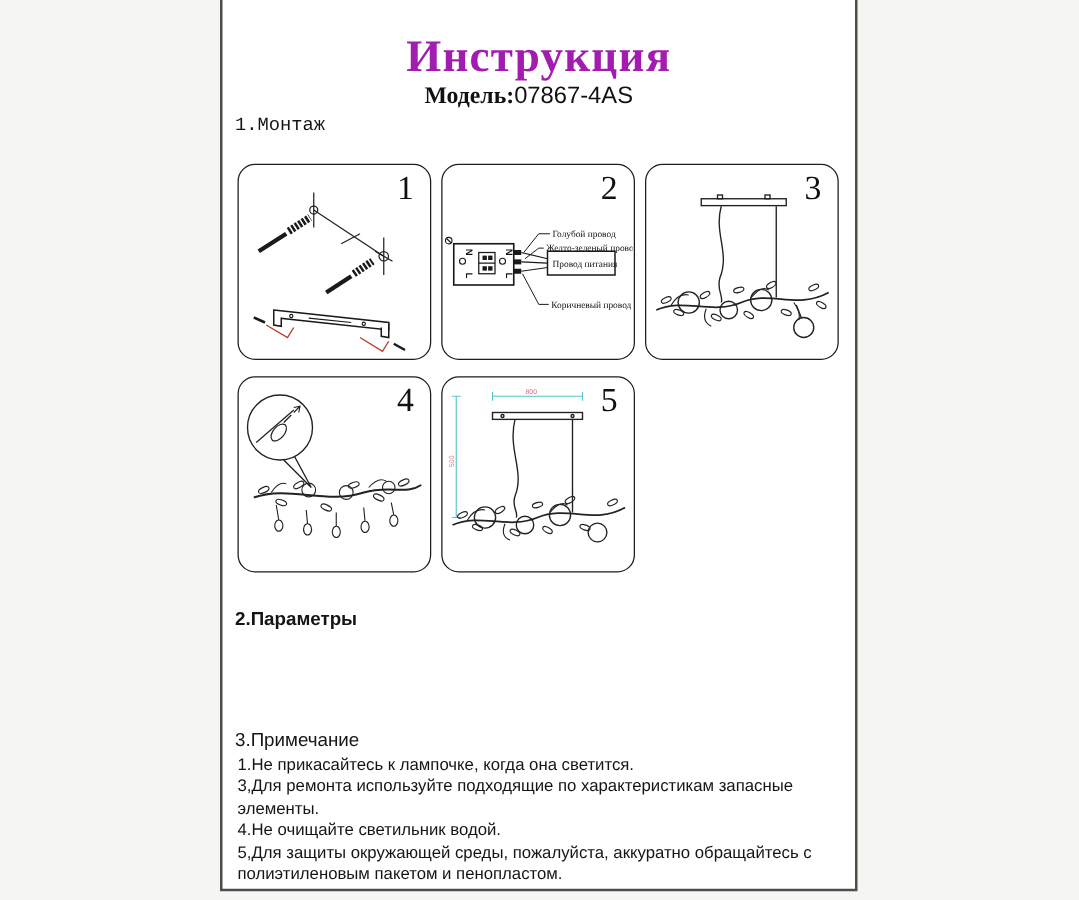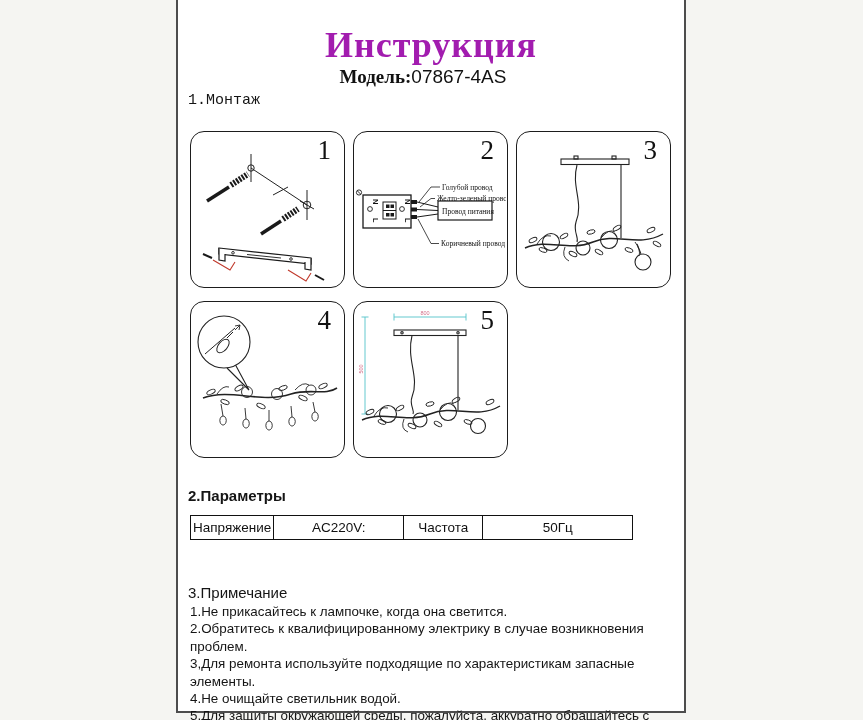--- a/index.html
+++ b/index.html
@@ -277,32 +277,25 @@
         <circle cx="124" cy="124" r="7.5"></circle>
       </g>
     </svg>
     <div class="dnum">5</div>
   </div>
 
   <div class="sec-h sec-params">2.Параметры</div>
 
   <table class="params">
     <tbody>
-        <tr>
-      <td class="c0">Напряжение</td>
-      <td class="c1">AC220V:</td>
-      <td class="c2">Частота</td>
-      <td class="c3">50Гц</td>
-    </tr>
   </tbody>
     </table>
 
   <div class="sec-h sec-notes">3.Примечание</div>
 
   <div class="notes">
     <div>1.Не прикасайтесь к лампочке, когда она светится.</div>
-    <div>2.Обратитесь к квалифицированному электрику в случае возникновения проблем.</div>
     <div>3,Для ремонта используйте подходящие по характеристикам запасные элементы.</div>
     <div>4.Не очищайте светильник водой.</div>
     <div>5,Для защиты окружающей среды, пожалуйста, аккуратно обращайтесь с полиэтиленовым пакетом и пенопластом.</div>
   </div>
 
 </div>
 
 </body></html>

